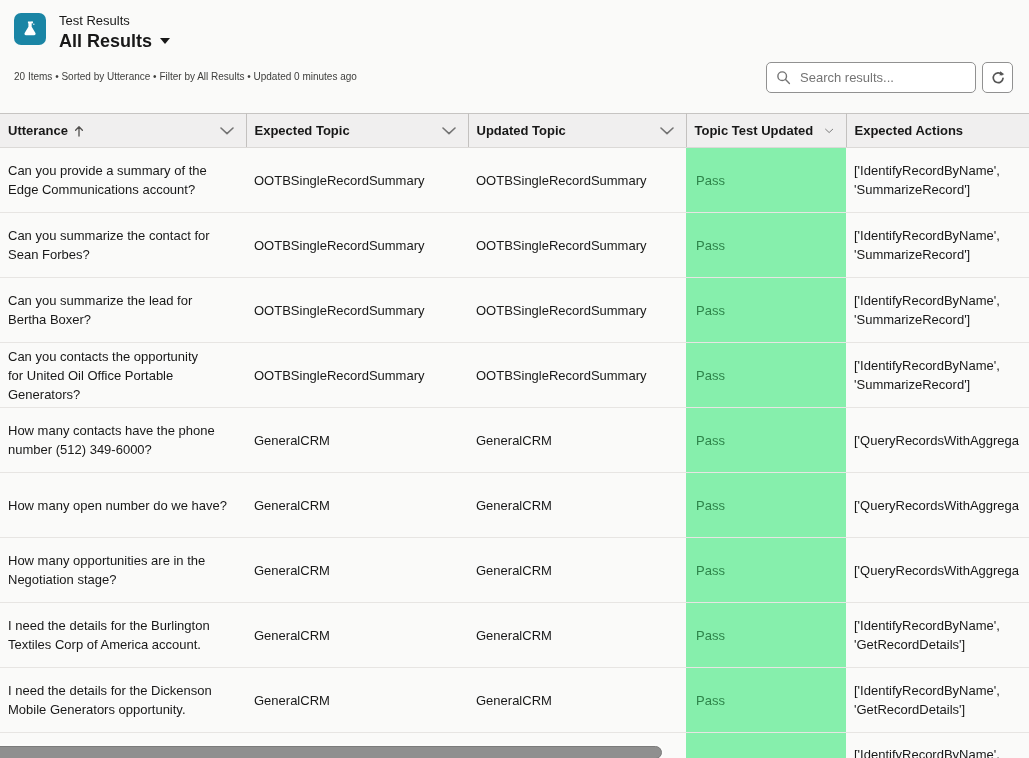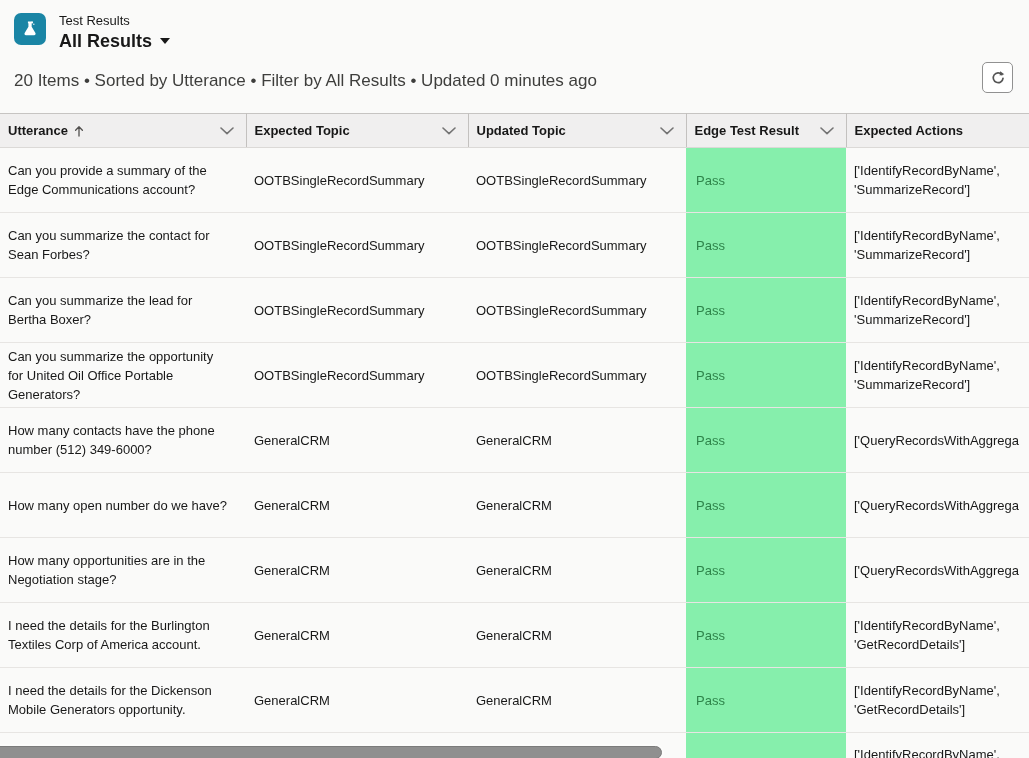--- a/index.html
+++ b/index.html
@@ -14,21 +14,21 @@
   
   .page-header{position:relative;height:113px;}
   .entity{position:absolute;left:14px;top:13px;display:flex;gap:13px;align-items:flex-start;}
   .entity-icon{
     width:32px;height:32px;border-radius:7px;background:#1a85a5;
     display:flex;align-items:center;justify-content:center;flex:0 0 auto;
   }
   .obj-label{font-size:13px;line-height:16px;color:#181818;margin-top:0;}
   .view-row{display:flex;align-items:center;gap:8px;cursor:pointer;margin-top:2px;}
   .view-label{font-size:18px;font-weight:700;line-height:20px;color:#181818;}
-  .list-meta{position:absolute;left:14px;top:71px;font-size:17px;color:#3e3e3c;}
+  .list-meta{position:absolute;left:14px;top:71px;font-size:10px;color:#3e3e3c;}
 
   .toolbar-right{position:absolute;right:16px;top:62px;display:flex;gap:6px;align-items:center;}
   .search-box{
     width:210px;height:31px;box-sizing:border-box;border:1px solid #919191;border-radius:5px;
     background:#fff;display:flex;align-items:center;gap:7px;padding:0 9px;
   }
   .search-box input{
     border:none;outline:none;flex:1;min-width:0;font-family:"Liberation Sans",sans-serif;
     font-size:13px;color:#181818;background:transparent;
   }
@@ -90,20 +90,29 @@
                 <polygon points="0,0 10,0 5,6" fill="#181818"></polygon>
               </svg>
           </span>
         </div>
       </div>
     </div>
 
     <div class="list-meta">20 Items • Sorted by Utterance • Filter by All Results • Updated 0 minutes ago</div>
 
     <div class="toolbar-right">
+      <div class="search-box">
+        <span style="display:flex;">
+          <svg width="15" height="15" viewBox="0 0 16 16">
+            <circle cx="6.6" cy="6.6" r="4.6" fill="none" stroke="#747474" stroke-width="1.5"></circle>
+            <line x1="10.2" y1="10.2" x2="14.3" y2="14.3" stroke="#747474" stroke-width="1.5" stroke-linecap="round"></line>
+          </svg>
+        </span>
+        <input type="text" placeholder="Search results..." style="">
+      </div>
       <button class="refresh-btn">
         <span style="display:flex;">
           <svg width="16" height="16" viewBox="0 0 16 16">
             <path d="M11.9 4.6A4.9 4.9 0 1 0 13 8.3" fill="none" stroke="#555" stroke-width="1.7" stroke-linecap="round"></path>
             <polygon points="10.2,1.2 14.3,4.2 9.6,5.6" fill="#555"></polygon>
           </svg>
         </span>
       </button>
     </div>
   </header>
@@ -144,21 +153,21 @@
               <div class="th-inner">
                 <span class="th-label">Updated Topic</span>
                 <span class="sp"></span>
                 <svg width="14" height="8" viewBox="0 0 14 8">
                   <path d="M1 1l6 5.6L13 1" fill="none" stroke="#747474" stroke-width="1.6" stroke-linecap="round" stroke-linejoin="round"></path>
                 </svg>
               </div>
             </th>
             <th>
               <div class="th-inner">
-                <span class="th-label">Edge Test Result</span>
+                <span class="th-label">Topic Test Updated</span>
                 <span class="sp"></span>
                 <svg width="14" height="8" viewBox="0 0 14 8">
                   <path d="M1 1l6 5.6L13 1" fill="none" stroke="#747474" stroke-width="1.6" stroke-linecap="round" stroke-linejoin="round"></path>
                 </svg>
               </div>
             </th>
             <th>
               <div class="th-inner">
                 <span class="th-label">Expected Actions</span>
                 <span class="sp"></span>
@@ -219,21 +228,21 @@
             <td class="cell-result">
               <div class="cellwrap"><span class="pass">Pass</span></div>
             </td>
             <td class="cell-actions">
               <div class="cellwrap">['IdentifyRecordByName',
 'SummarizeRecord']</div>
             </td>
           </tr>
           <tr>
             <td class="cell-utterance">
-              <div class="cellwrap">Can you summarize the opportunity
+              <div class="cellwrap">Can you contacts the opportunity
 for United Oil Office Portable
 Generators?</div>
             </td>
             <td class="cell-topic">
               <div class="cellwrap">OOTBSingleRecordSummary</div>
             </td>
             <td class="cell-topic">
               <div class="cellwrap">OOTBSingleRecordSummary</div>
             </td>
             <td class="cell-result">

